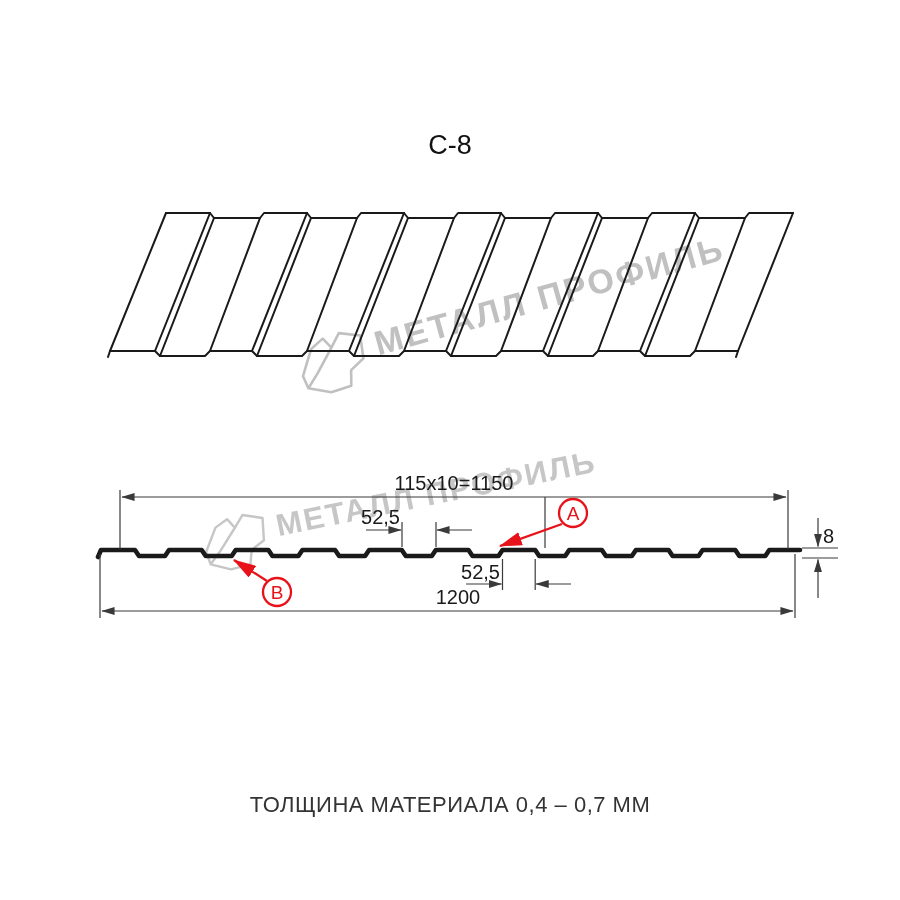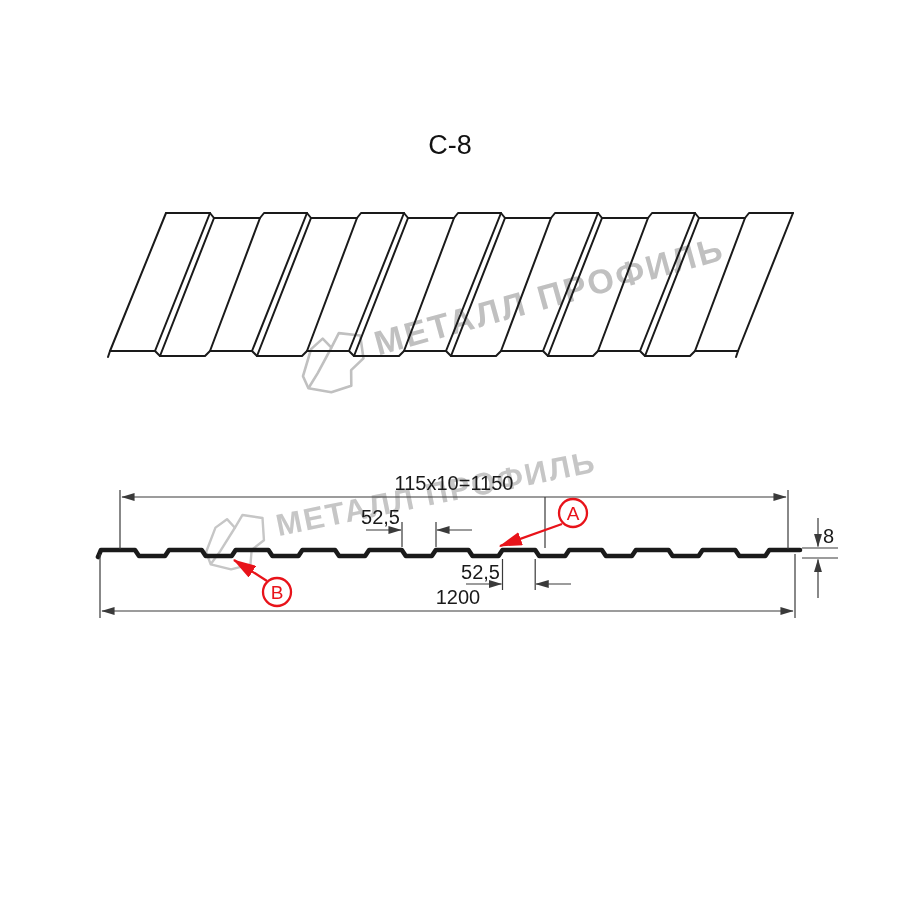--- a/index.html
+++ b/index.html
@@ -108,13 +108,14 @@
       <text class="redtxt" x="573" y="520" text-anchor="middle">А</text>
     </g>
 
     <g>
       <line class="red" x1="267" y1="581" x2="234" y2="560" marker-end="url(#arrR)"></line>
       <circle class="red" cx="277" cy="592" r="14"></circle>
       <text class="redtxt" x="277" y="599" text-anchor="middle">В</text>
     </g>
   </svg>
 
+  <div class="note">ТОЛЩИНА МАТЕРИАЛА 0,4 – 0,7 ММ</div>
 </div>
 
 </body></html>

